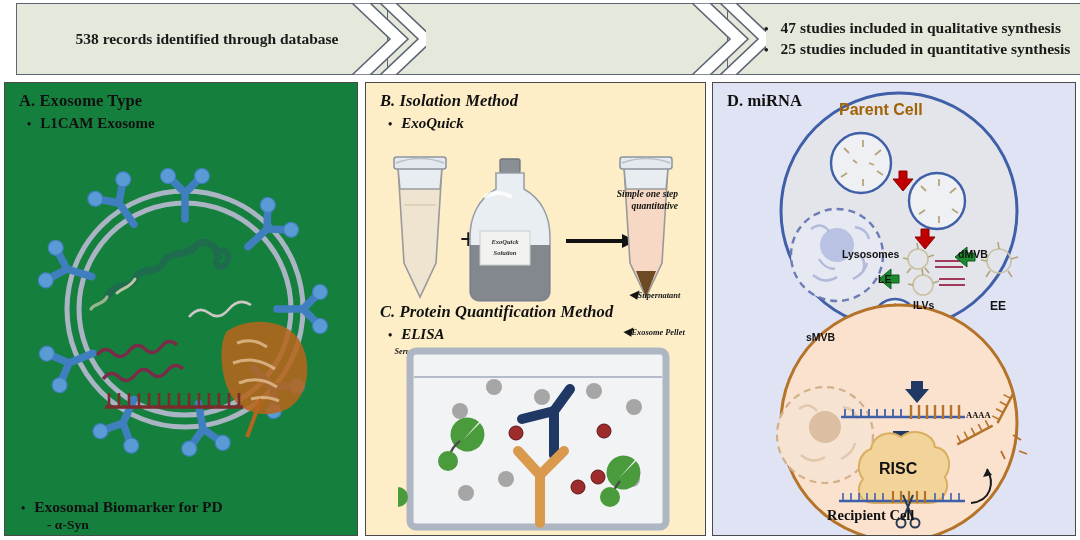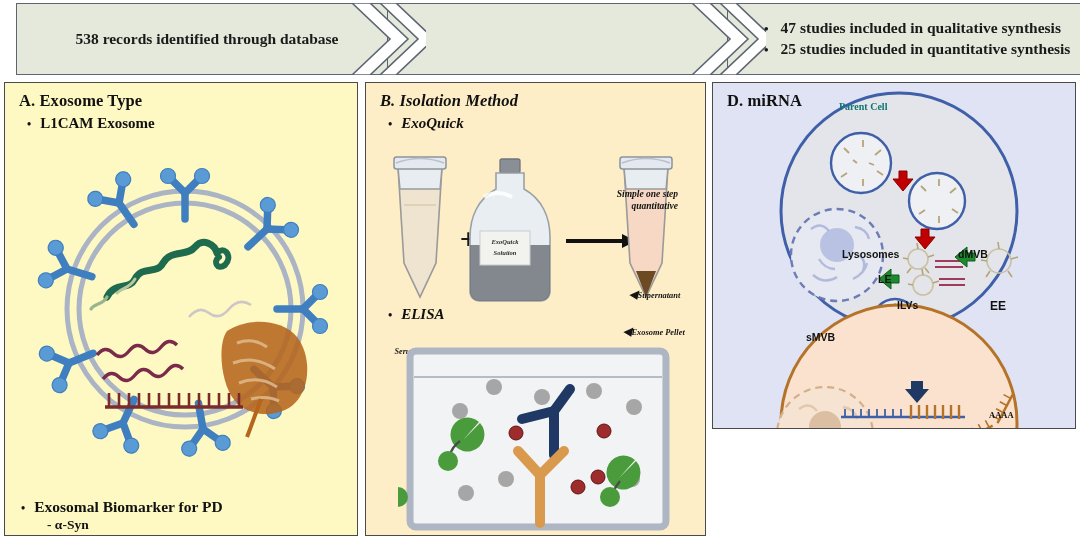--- a/index.html
+++ b/index.html
@@ -17,23 +17,23 @@
   .band-txt{position:absolute;top:0;height:72px;display:flex;flex-direction:column;align-items:center;justify-content:center;
             font-size:15.5px;font-weight:bold;color:#1a1a1a;line-height:1.35;text-align:center;}
   .b1txt{left:18px;width:346px;}
   .b2txt{left:416px;width:250px;}
   .b3txt{left:748px;width:320px;align-items:flex-start;}
   .bullet-line{display:flex;gap:12px;align-items:baseline;white-space:nowrap;}
   .bullet-line .dot{font-size:13px;}
 
   
   .panel{position:absolute;border:1.6px solid #4a4a4a;box-sizing:border-box;overflow:hidden;}
-  #panelA{left:4px;  top:82px; width:354px; height:454px; background:#fef9c3;}
+  #panelA{left:4px;  top:82px; width:354px; height:454px; background:#15803d;}
   #panelBC{left:365px;top:82px; width:341px; height:454px; background:#fdeec8;font-style:italic;}
-  #panelD{left:712px;top:82px; width:364px; height:347px; background:#dfe3f4;}
+  #panelD{left:712px;top:82px; width:364px; height:454px; background:#dfe3f4;}
 
   .ptitle{font-size:16.5px;font-weight:bold;color:#111;letter-spacing:.1px;}
   .pbullet{display:flex;gap:9px;align-items:baseline;font-size:15px;font-weight:bold;color:#111;}
   .pbullet .dot{font-size:12px;line-height:1;}
   .phead{position:absolute;left:14px;}
 
   .bm-title{display:flex;gap:9px;align-items:baseline;font-size:15.5px;font-weight:bold;color:#111;}
   .bm-sub{font-size:13.5px;font-weight:bold;color:#111;margin-left:26px;line-height:1.38;}
 
   .caption{font-size:8.2px;font-weight:bold;color:#1a1a1a;text-align:center;font-family:"Liberation Serif",serif;}
@@ -250,20 +250,21 @@
       <span style="font-size:11px;">◀</span><span>Supernatant</span>
     </div>
     <div class="lbl" style="left:257px;top:242px;">
       <span style="font-size:11px;">◀</span><span>Exosome Pellet</span>
     </div>
 
     <div class="caption" style="position:absolute;left:8px;top:264px;width:96px;">Serum/Bio-fluid</div>
     <div class="caption" style="position:absolute;left:103px;top:264px;width:120px;">ExoQuick Solution</div>
 
     <div class="phead" style="top:219px;">
+      <div class="ptitle">C. Protein Quantification Method</div>
       <div class="pbullet" style="margin-top:4px;margin-left:8px;">
         <span class="dot">•</span>
         <span>ELISA</span>
       </div>
     </div>
 
     <svg style="position:absolute;left:32px;top:262px;" width="280" height="190" viewBox="0 0 280 190">
       <rect x="12" y="6" width="256" height="176" rx="6" fill="#eef0f3" stroke="#aeb6c4" stroke-width="7"></rect>
       <rect x="16" y="10" width="248" height="168" rx="4" fill="#f2f3f5"></rect>
       <line x1="16" y1="32" x2="264" y2="32" stroke="#b4bcc9" stroke-width="2.2"></line>
@@ -546,24 +547,24 @@
           <path d="M300,352 l8,5"></path>
             <path d="M306,368 l8,3"></path>
             <path d="M288,368 l4,8"></path>
         </g>
       </g>
     </svg>
 
     <div class="dlbl" style="left:129px;top:165px;font-size:10.5px;">Lysosomes</div>
     <div class="dlbl" style="left:245px;top:165px;font-size:10.5px;">dMVB</div>
     <div class="dlbl" style="left:165px;top:190px;font-size:10.5px;">LE</div>
-    <div class="dlbl" style="left:184px;top:216px;font-size:10.5px;">ILVs</div>
+    <div class="dlbl" style="left:200px;top:216px;font-size:10.5px;">ILVs</div>
     <div class="dlbl" style="left:277px;top:216px;font-size:12px;">EE</div>
     <div class="dlbl" style="left:93px;top:248px;font-size:10.5px;">sMVB</div>
 
-    <div style="position:absolute;left:126px;top:18px;font-size:10px;font-weight:bold;color:#0f766e;font-family:Liberation Serif, serif;">Parent Cell</div>
+    <div style="position:absolute;left:126px;top:18px;font-size:16px;font-weight:bold;color:#a16207;font-family:Liberation Sans, sans-serif;">Parent Cell</div>
     <div style="position:absolute;left:114px;top:424px;font-size:14.5px;font-weight:bold;color:#111;font-family:'Liberation Serif',serif;">Recipient Cell</div>
     <div style="position:absolute;left:166px;top:377px;font-size:16px;font-weight:bold;color:#111;font-family:'Liberation Sans',sans-serif;">RISC</div>
-    <div style="position:absolute;left:253px;top:327px;font-size:8.5px;font-weight:bold;color:#111;font-family:'Liberation Serif',serif;margin-left:23px;">AAAA</div>
+    <div style="position:absolute;left:253px;top:327px;font-size:8.5px;font-weight:bold;color:#111;font-family:'Liberation Serif',serif;">AAAA</div>
   </div>
 
 
 </div>
 
 </body></html>

